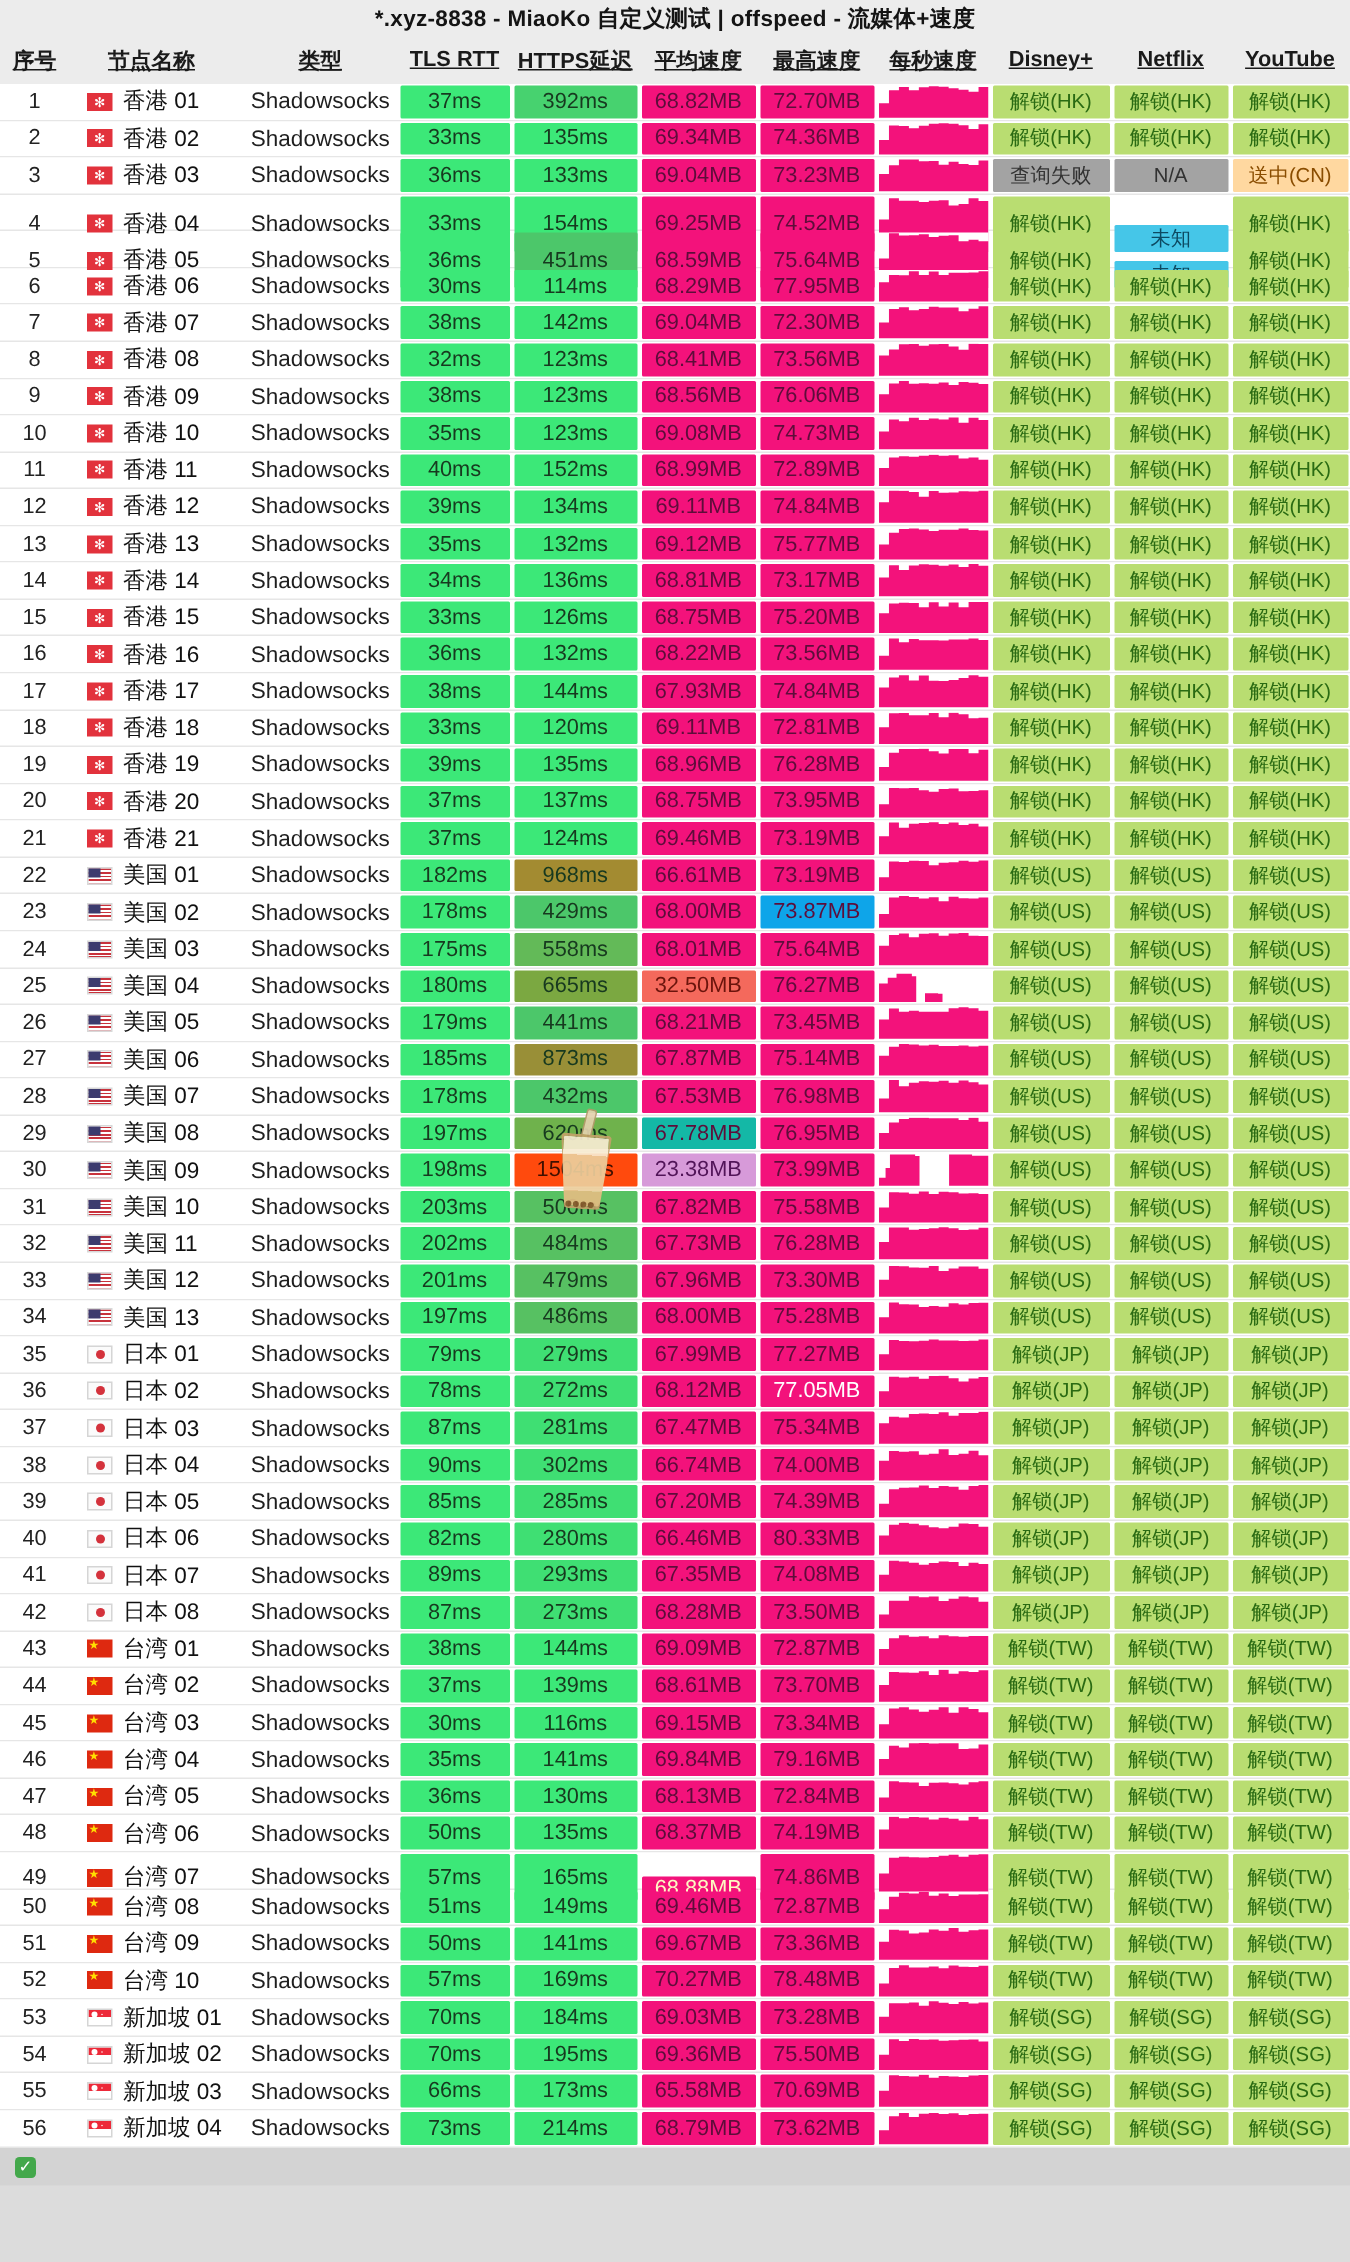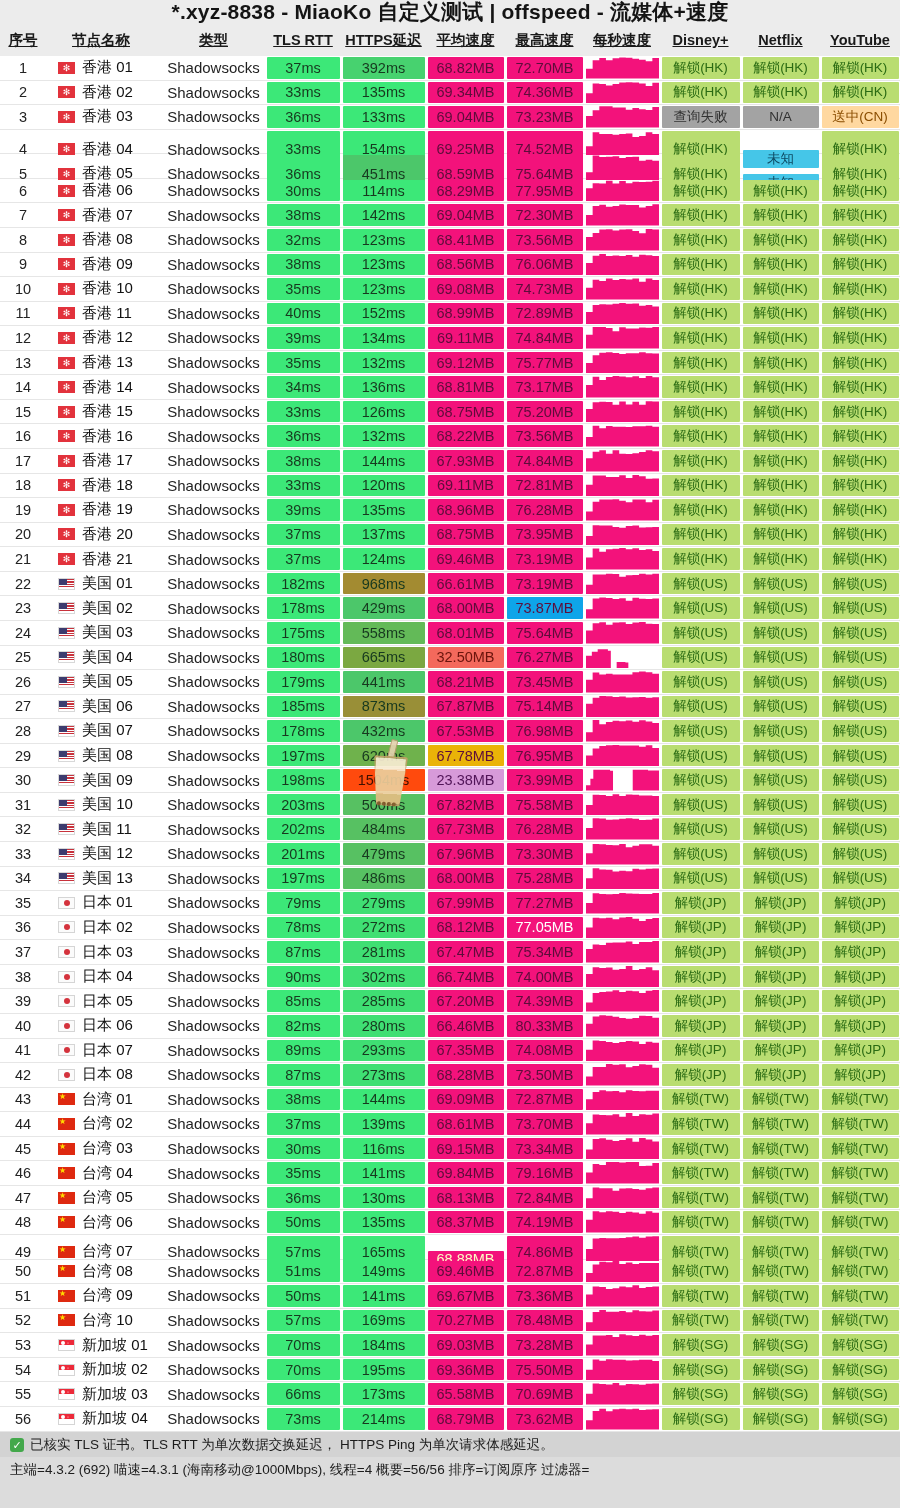--- a/index.html
+++ b/index.html
@@ -3,21 +3,21 @@
 <meta charset="utf-8">
 <style>
   html,body{margin:0;padding:0;}
   body{
     width:900px;height:1508px;overflow:hidden;position:relative;
     background:#ececec;
     font-family:"Liberation Sans","DejaVu Sans",sans-serif;
     -webkit-font-smoothing:antialiased;
   }
   .title-bar{height:24px;display:flex;align-items:center;justify-content:center;
-    font-size:21px;font-weight:600;color:#141414;letter-spacing:.2px;}
+    font-size:15px;font-weight:600;color:#141414;letter-spacing:.2px;}
   .grid-row{display:grid;grid-template-columns:46px 116px 103px 76px 85px 79px 79px 76px 81px 79px 80px;}
   .table-header{height:32px;align-items:center;font-size:14.5px;font-weight:600;color:#1a1a1a;text-decoration:underline;}
   .table-header .hcell{text-align:center;}
   .table-header .hcell.name{text-align:left;padding-left:26px;}
   .table-body{background:#fff;}
   .row{height:24.5714px;align-items:stretch;border-bottom:1px solid #e6e6e6;background:#fff;box-sizing:border-box;}
   .cell{display:flex;align-items:center;justify-content:center;font-size:14.5px;color:#1a1a1a;}
   .idx{font-size:14.5px;color:#222;}
   .namecell{justify-content:flex-start;gap:7px;padding-left:12px;font-size:15px;color:#111;}
   .typecell{font-size:15px;color:#1f1f1f;}
@@ -642,21 +642,21 @@
   </div>
     <div class="grid-row row">
     <div class="cell idx">29</div>
     <div class="cell namecell">
       <span class="flag flag-us"></span>
       <span>美国 08</span>
     </div>
     <div class="cell typecell">Shadowsocks</div>
     <div class="cell ccell lat" style="background: rgb(60, 232, 120); color: rgb(23, 57, 31);">197ms</div>
     <div class="cell ccell lat" style="background: rgb(111, 178, 76); color: rgb(23, 57, 31);">620ms</div>
-    <div class="cell ccell spd" style="background: #eab308; color: rgb(93, 13, 58);">67.78MB</div>
+    <div class="cell ccell spd" style="background: #14b8a6; color: rgb(93, 13, 58);">67.78MB</div>
     <div class="cell ccell spd" style="background: rgb(243, 18, 123); color: rgb(93, 13, 58);">76.95MB</div>
     <div class="sparkcell">
       <svg viewBox="0 0 100 23" preserveAspectRatio="none">
           <polygon points="0,23 0.0,11.1 9.1,11.1 9.1,3.6 18.2,3.6 18.2,1.1 27.3,1.1 27.3,0.2 36.4,0.2 36.4,0.1 45.5,0.1 45.5,0.6 54.5,0.6 54.5,0.5 63.6,0.5 63.6,0.5 72.7,0.5 72.7,1.8 81.8,1.8 81.8,0.2 90.9,0.2 90.9,3.1 100.0,3.1 100,23" fill="#f3127b"></polygon>
         </svg>
     </div>
     <div class="cell ccell stream st-ok">解锁(US)</div>
     <div class="cell ccell stream st-ok">解锁(US)</div>
     <div class="cell ccell stream st-ok">解锁(US)</div>
   </div>
@@ -1204,18 +1204,14 @@
 
 <div class="sticker">
   <div class="straw"></div>
   <div class="cup"></div>
   <div class="bubbles"><i></i><i></i><i></i><i></i></div>
 </div>
 
 <div class="footer">
   <div class="fline fline1">
     <span class="check-icon">✓</span>
-    <span>已核实 TLS 证书。TLS RTT 为单次数据交换延迟， HTTPS Ping 为单次请求体感延迟。</span>
-  </div>
-  <div class="fline">
-    <span>主端=4.3.2 (692) 喵速=4.3.1 (海南移动@1000Mbps), 线程=4 概要=56/56 排序=订阅原序 过滤器=</span>
   </div>
 </div>
 
 </body></html>

